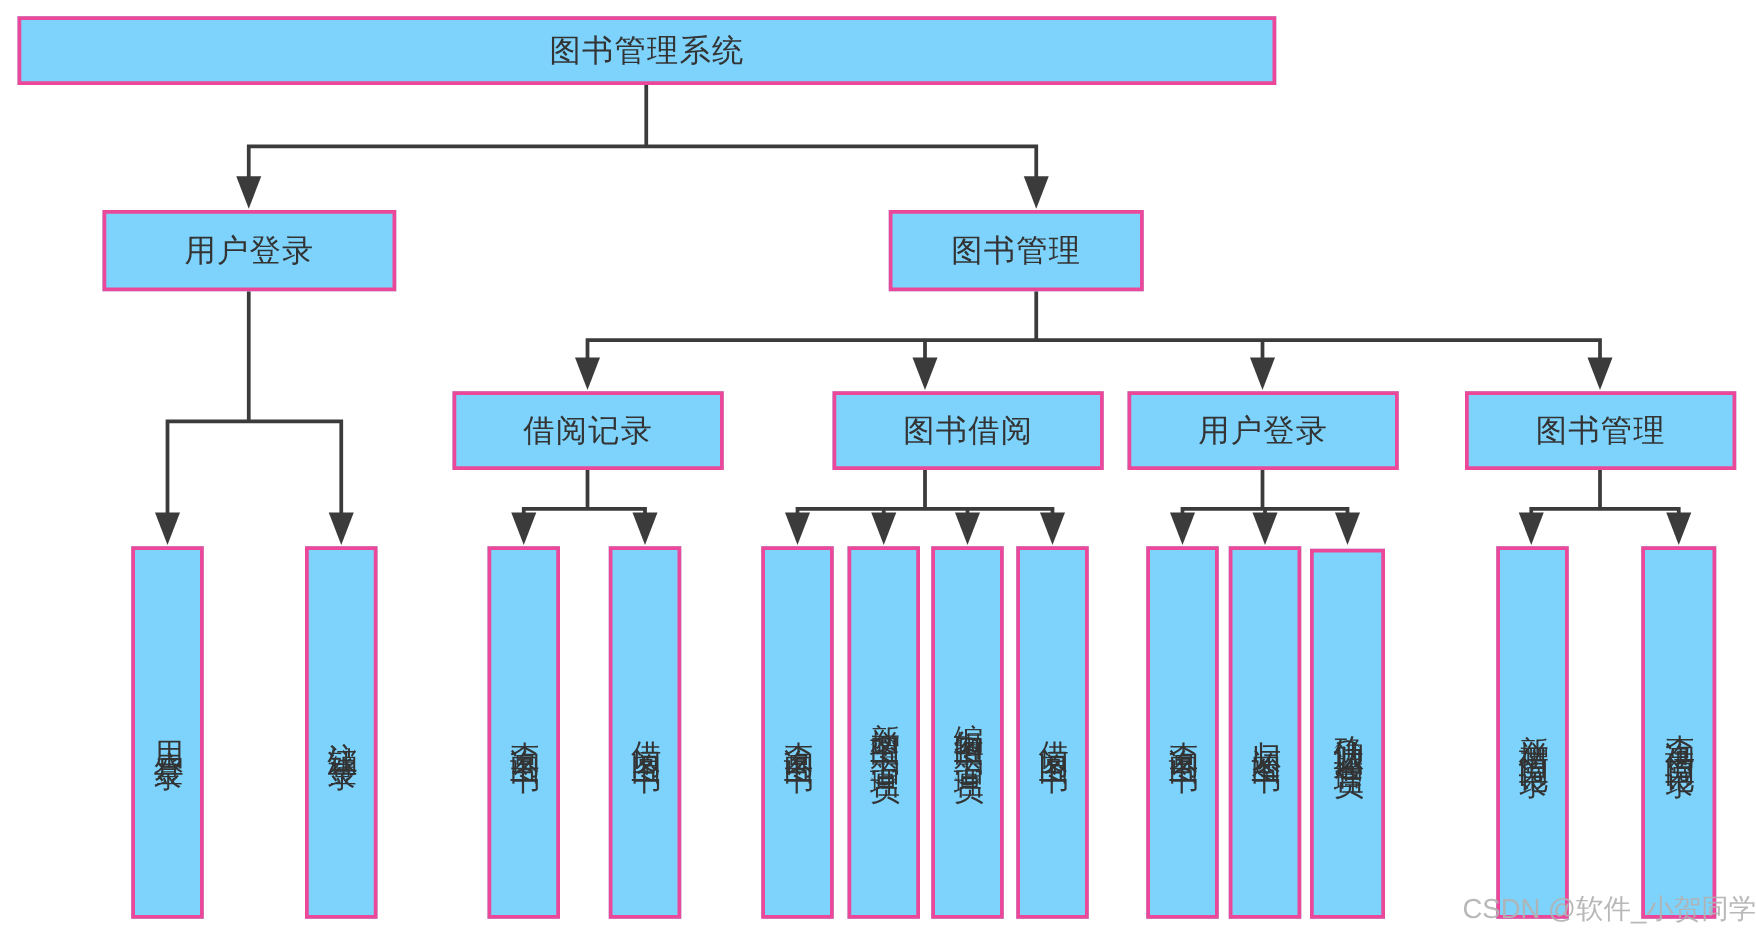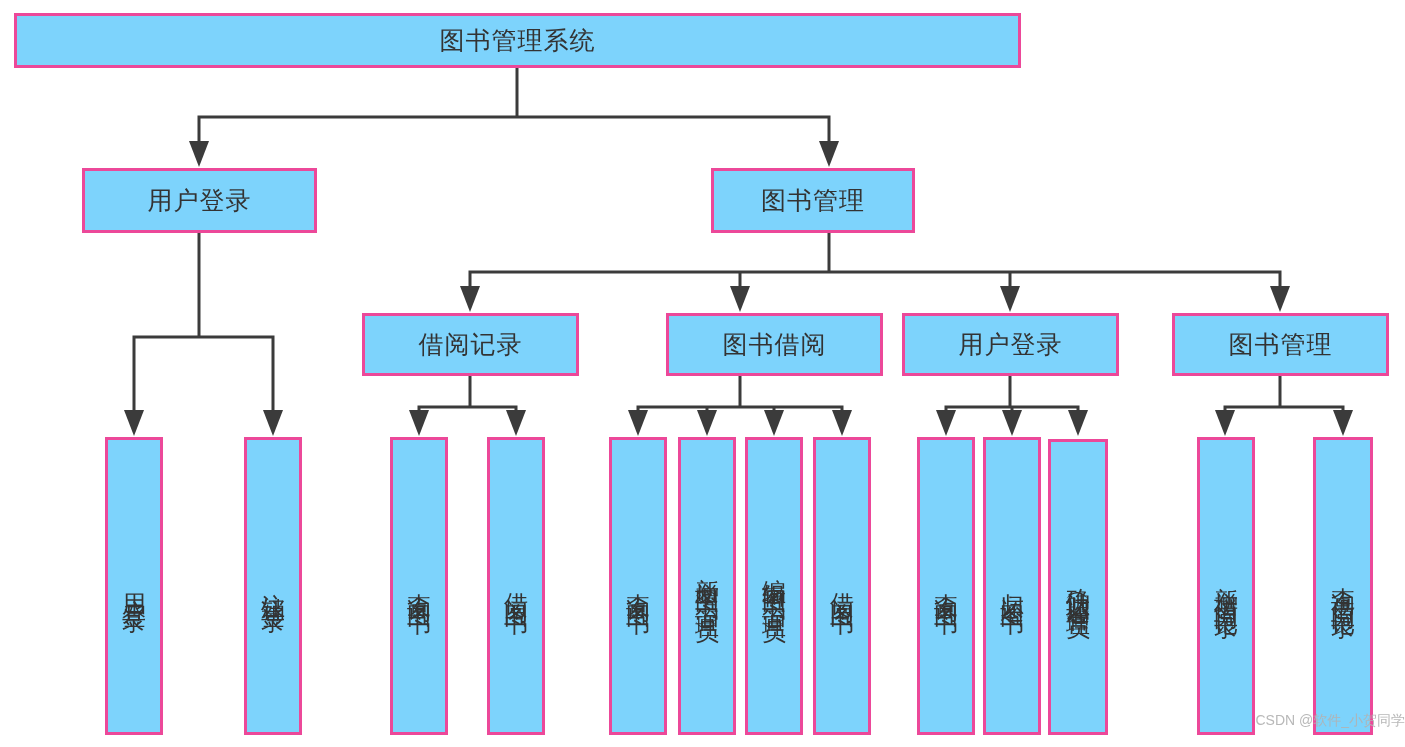--- a/index.html
+++ b/index.html
@@ -13,21 +13,21 @@
     position:absolute;box-sizing:border-box;border:3px solid #ec4899;background:#7dd3fc;
     display:flex;align-items:center;justify-content:center;
   }
   .hbox span{font-size:25px;letter-spacing:1px;white-space:nowrap;}
   .vbox span{
     writing-mode:vertical-rl;text-orientation:upright;
     font-size:24px;letter-spacing:6px;line-height:1;white-space:nowrap;
   }
   .watermark{
     position:absolute;left:1152px;top:712px;width:253px;
-    font-size:14px;color:rgba(178,178,178,0.92);white-space:nowrap;
+    font-size:22px;color:rgba(178,178,178,0.92);white-space:nowrap;
     letter-spacing:0px;text-align:right;
   }
 </style>
 </head>
 <body>
 
 <div class="canvas">
 
   <svg class="wires" viewBox="0 0 1405 747">
     <g fill="none" stroke="#3b3b3b" stroke-width="3">

